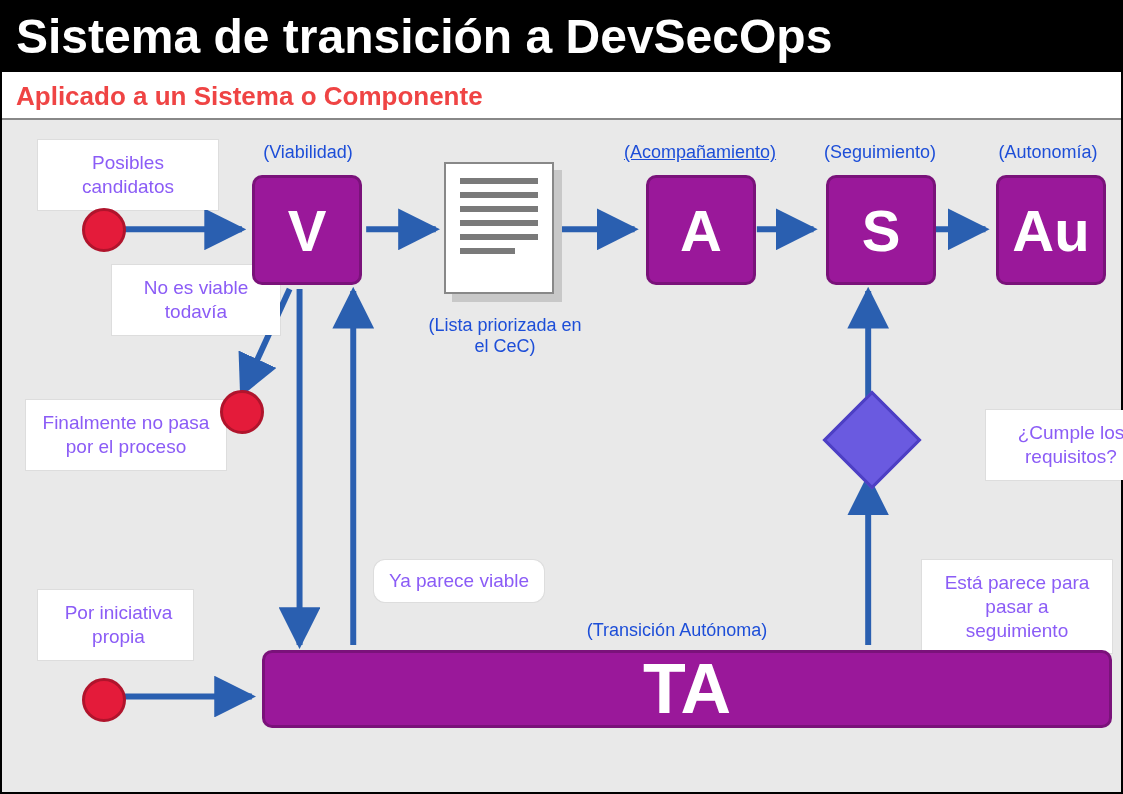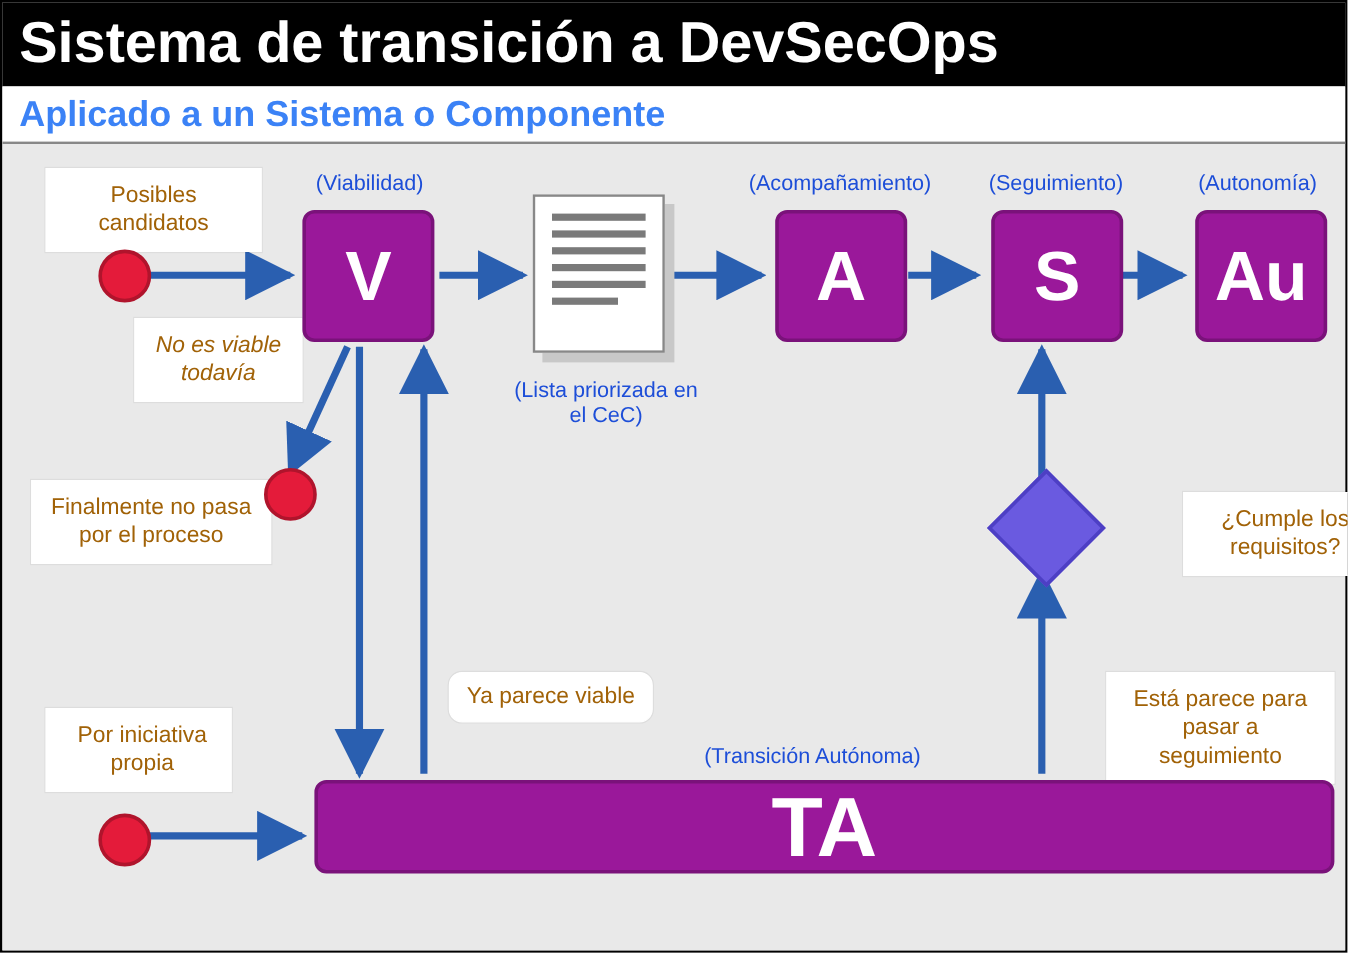--- a/index.html
+++ b/index.html
@@ -26,23 +26,23 @@
     font-weight: 800;
     font-size: 48px;
     line-height: 70px;
     padding-left: 14px;
   }
   .subtitle-bar {
     position: absolute;
     left: 0; top: 70px; right: 0;
     height: 48px;
     background: #fff;
-    color: #3b82f6;
+    color: #ef4444;
     font-weight: 800;
-    font-size: 30px;
+    font-size: 26px;
     line-height: 48px;
     padding-left: 14px;
     border-bottom: 2px solid #888;
   }
   .canvas {
     position: absolute;
     left: 0; top: 118px; right: 0; bottom: 0;
     background: #e9e9e9;
   }
   
@@ -66,21 +66,21 @@
     font-size: 18px;
     text-align: center;
     width: 160px;
   }
   
   .note {
     position: absolute;
     background: #fff;
     border: 1px solid #fff;
     box-shadow: 0 0 0 1px rgba(0,0,0,0.05);
-    color: #a16207;
+    color: #8b5cf6;
     font-size: 19px;
     text-align: center;
     padding: 10px 14px;
     line-height: 1.25;
   }
   
   .rcircle {
     position: absolute;
     width: 44px; height: 44px;
     background: #e41b3a;
@@ -166,41 +166,41 @@
       <line x1="120" y1="580" x2="250" y2="580" stroke="#2a5fb0" stroke-width="6" marker-end="url(#ah)"></line>
 
       <line x1="870" y1="528" x2="870" y2="360" stroke="#2a5fb0" stroke-width="6" marker-end="url(#ah)"></line>
 
       <line x1="870" y1="280" x2="870" y2="172" stroke="#2a5fb0" stroke-width="6" marker-end="url(#ah)"></line>
     </svg>
 
     <div class="note" style="left:36px; top:20px; width:180px;">
       <span>Posibles candidatos</span>
     </div>
-    <div class="note" style="left:110px; top:145px; width:140px;font-style:italic;">
+    <div class="note" style="left:110px; top:145px; width:168px;">
       <span>No es viable todavía</span>
     </div>
     <div class="note" style="left:24px; top:280px; width:200px;">
       <span>Finalmente no pasa por el proceso</span>
     </div>
     <div class="note" style="left:36px; top:470px; width:155px;padding-left:20px;">
       <span>Por iniciativa propia</span>
     </div>
     <div class="note" style="left:372px; top:440px; width:170px; padding:8px 12px;border-radius:11px;">
       <span>Ya parece viable</span>
     </div>
     <div class="note" style="left:984px; top:290px; width:170px;">
       <span>¿Cumple los requisitos?</span>
     </div>
     <div class="note" style="left:920px; top:440px; width:190px;">
       <span>Está parece para pasar a seguimiento</span>
     </div>
 
     <div class="caption" style="left:226px; top:22px;">(Viabilidad)</div>
-    <div class="caption" style="left:618px; top:22px;">(Acompañamiento)</div>
+    <div class="caption" style="left:618px; top:22px;text-decoration:underline;">(Acompañamiento)</div>
     <div class="caption" style="left:798px; top:22px;">(Seguimiento)</div>
     <div class="caption" style="left:966px; top:22px;">(Autonomía)</div>
     <div class="caption" style="left:418px; top:195px; width:170px;">(Lista priorizada en el CeC)</div>
     <div class="caption" style="left:565px; top:500px; width:220px;">(Transición Autónoma)</div>
 
     <div class="rcircle" style="left:80px; top:88px;"></div>
     <div class="rcircle" style="left:218px; top:270px;"></div>
     <div class="rcircle" style="left:80px; top:558px;"></div>
 
     <div class="pbox small" style="left:250px; top:55px;">

